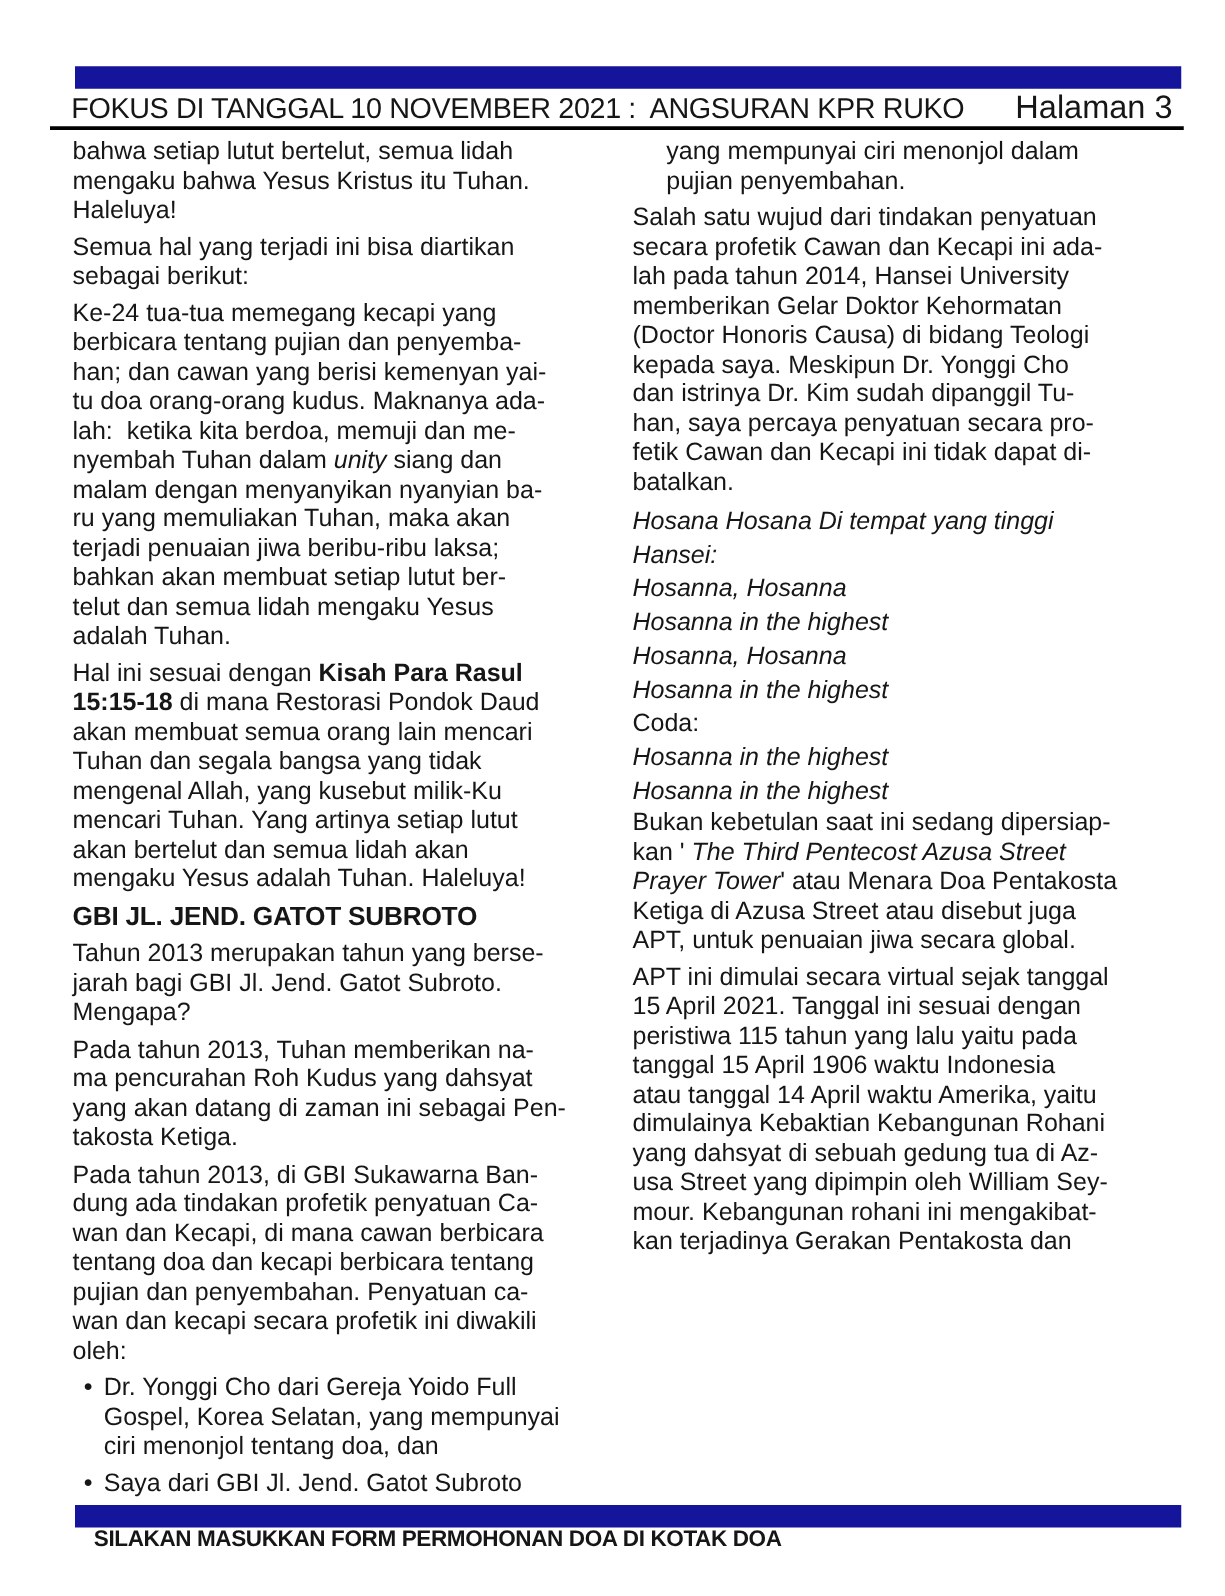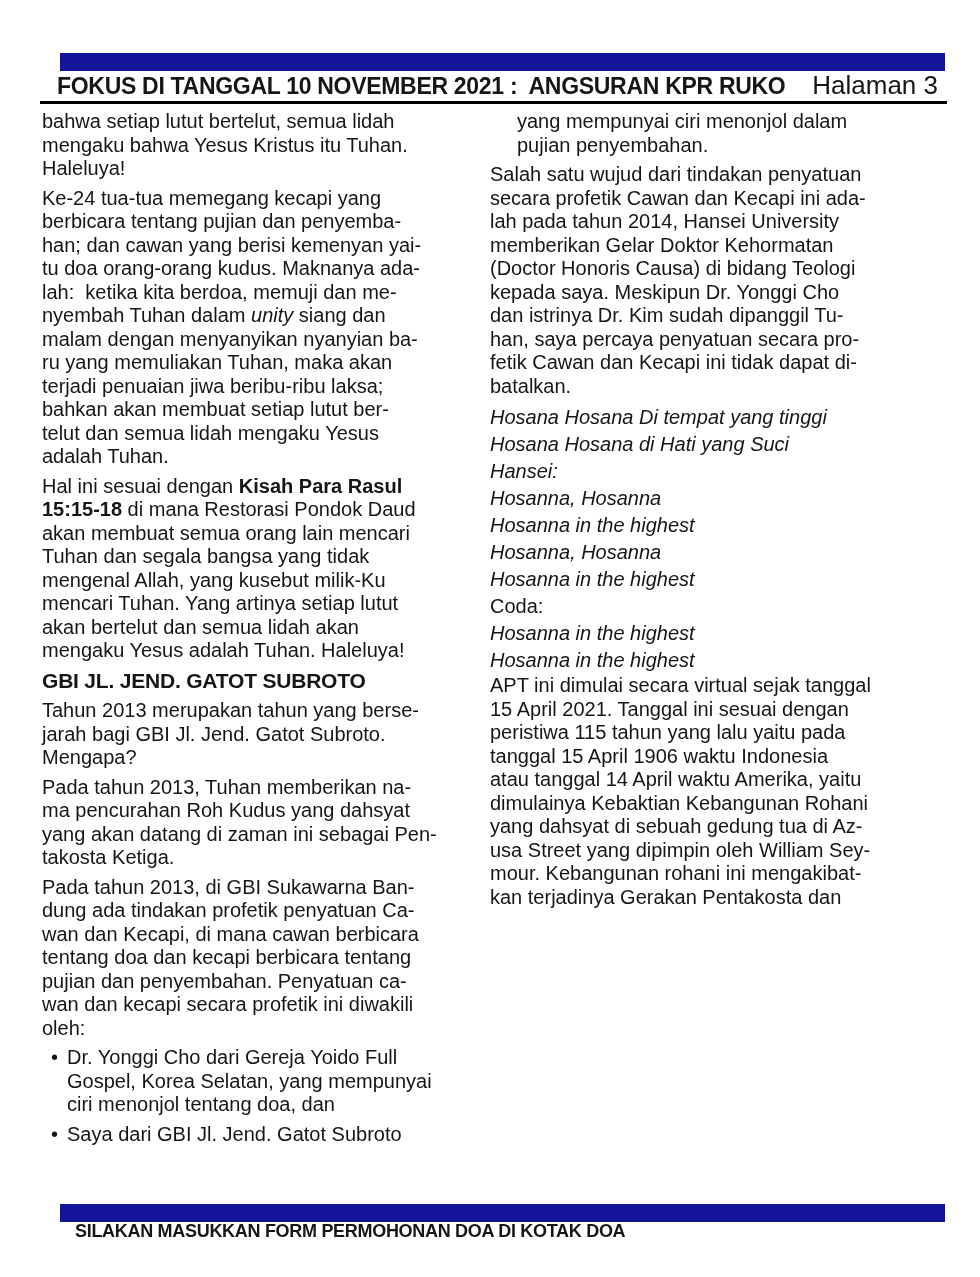--- a/index.html
+++ b/index.html
@@ -14,27 +14,27 @@
   .accent-bar {
     position:absolute; left:60px; width:885px; height:18px;
     background: var(--accent, #15159b);
   }
   #topbar { top:53px; }
   #botbar { top:1204px; }
   .header-row {
     position:absolute; left:57px; right:42px; top:70px;
     display:flex; justify-content:space-between; align-items:baseline;
   }
-  .doc-title { font-weight:bold; font-size:23px; letter-spacing:-0.3px; white-space:nowrap; }
+  .doc-title { font-weight:normal; font-size:23px; letter-spacing:-0.3px; white-space:nowrap; }
   .page-label { font-size:26px; font-weight:normal; }
   .header-rule {
     position:absolute; left:40px; top:101px; width:907px; height:3px;
     background: var(--rule, #000000);
   }
-  .cols { position:absolute; left:42px; top:110px; width:905px; display:flex; gap:8px;justify-content:center; }
+  .cols { position:absolute; left:58px; top:110px; width:905px; display:flex; gap:8px;justify-content:center; }
   .col { font-size:20px; line-height:23.5px; }
   .col-left  { width:440px; }
   .col-right { width:457px; }
   .blk { white-space:pre-line; margin-bottom:6px; }
   .blk.h { font-weight:bold; font-size:21px; margin:3px 0 7px; letter-spacing:-0.2px; }
   .blk.song { margin-bottom:0; line-height:27px; }
   .blk.cont { padding-left:27px; }
   .blk.bullet { display:flex; white-space:normal; }
   .blk.bullet .mark { flex:none; width:25px; padding-left:9px; }
   .blk.bullet .btxt { flex:1; white-space:pre-line; }
@@ -55,20 +55,22 @@
   <span class="page-label">Halaman 3</span>
 </div>
 
 <div class="header-rule"></div>
 
 <div class="cols">
   <div class="col col-left">
       <div class="blk p"><span>bahwa setiap lutut bertelut, semua lidah
 mengaku bahwa Yesus Kristus itu Tuhan.
 Haleluya!</span></div>
+      <div class="blk p"><span>Semua hal yang terjadi ini bisa diartikan
+sebagai berikut:</span></div>
       <div class="blk p"><span>Ke-24 tua-tua memegang kecapi yang
 berbicara tentang pujian dan penyemba-
 han; dan cawan yang berisi kemenyan yai-
 tu doa orang-orang kudus. Maknanya ada-
 lah:&nbsp; ketika kita berdoa, memuji dan me-
 nyembah Tuhan dalam </span><span class="i">unity</span><span> siang dan
 malam dengan menyanyikan nyanyian ba-
 ru yang memuliakan Tuhan, maka akan
 terjadi penuaian jiwa beribu-ribu laksa;
 bahkan akan membuat setiap lutut ber-
@@ -115,29 +117,33 @@
 secara profetik Cawan dan Kecapi ini ada-
 lah pada tahun 2014, Hansei University
 memberikan Gelar Doktor Kehormatan
 (Doctor Honoris Causa) di bidang Teologi
 kepada saya. Meskipun Dr. Yonggi Cho
 dan istrinya Dr. Kim sudah dipanggil Tu-
 han, saya percaya penyatuan secara pro-
 fetik Cawan dan Kecapi ini tidak dapat di-
 batalkan.</span></div>
       <div class="blk song"><span class="i">Hosana Hosana Di tempat yang tinggi</span></div>
-      <div class="blk song"><span class="i">Hosana Hosana di Hati yang Suci</span></div>
       <div class="blk song"><span class="i">Hansei:</span></div>
       <div class="blk song"><span class="i">Hosanna, Hosanna</span></div>
       <div class="blk song"><span class="i">Hosanna in the highest</span></div>
       <div class="blk song"><span class="i">Hosanna, Hosanna</span></div>
       <div class="blk song"><span class="i">Hosanna in the highest</span></div>
       <div class="blk song"><span>Coda:</span></div>
       <div class="blk song"><span class="i">Hosanna in the highest</span></div>
       <div class="blk song"><span class="i">Hosanna in the highest</span></div>
+      <div class="blk p"><span>Bukan kebetulan saat ini sedang dipersiap-
+kan ' </span><span class="i">The Third Pentecost Azusa Street
+Prayer Tower</span><span>' atau Menara Doa Pentakosta
+Ketiga di Azusa Street atau disebut juga
+APT, untuk penuaian jiwa secara global.</span></div>
       <div class="blk p"><span>APT ini dimulai secara virtual sejak tanggal
 15 April 2021. Tanggal ini sesuai dengan
 peristiwa 115 tahun yang lalu yaitu pada
 tanggal 15 April 1906 waktu Indonesia
 atau tanggal 14 April waktu Amerika, yaitu
 dimulainya Kebaktian Kebangunan Rohani
 yang dahsyat di sebuah gedung tua di Az-
 usa Street yang dipimpin oleh William Sey-
 mour. Kebangunan rohani ini mengakibat-
 kan terjadinya Gerakan Pentakosta dan</span></div>

